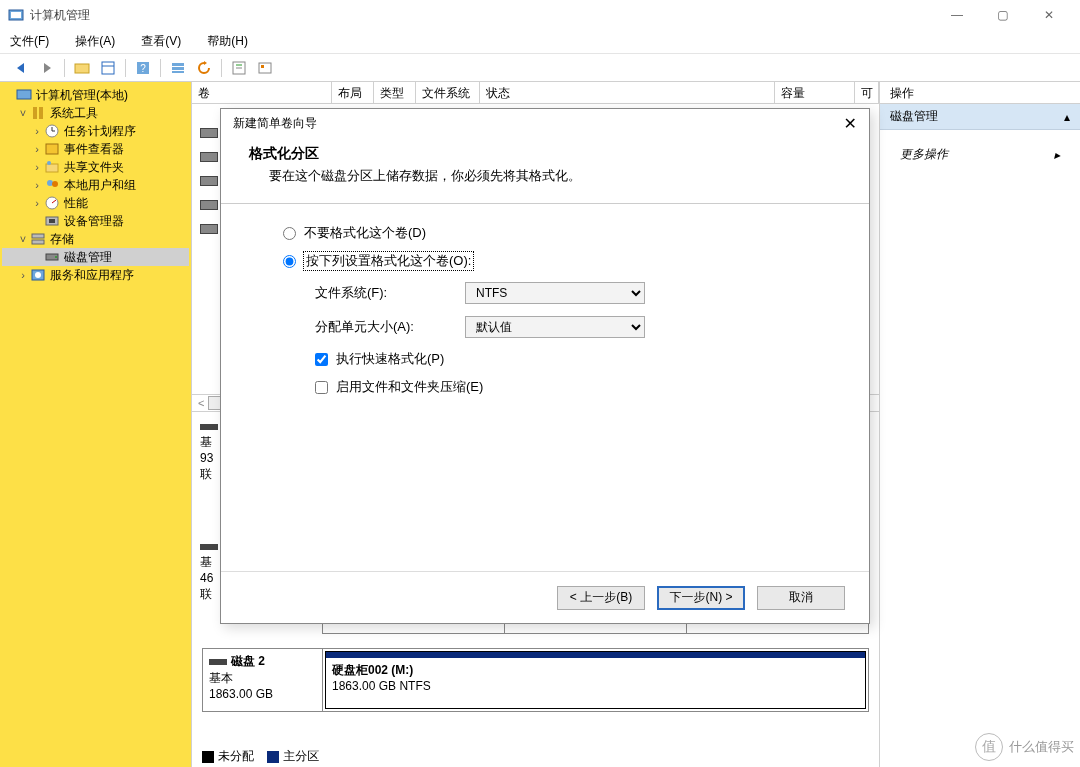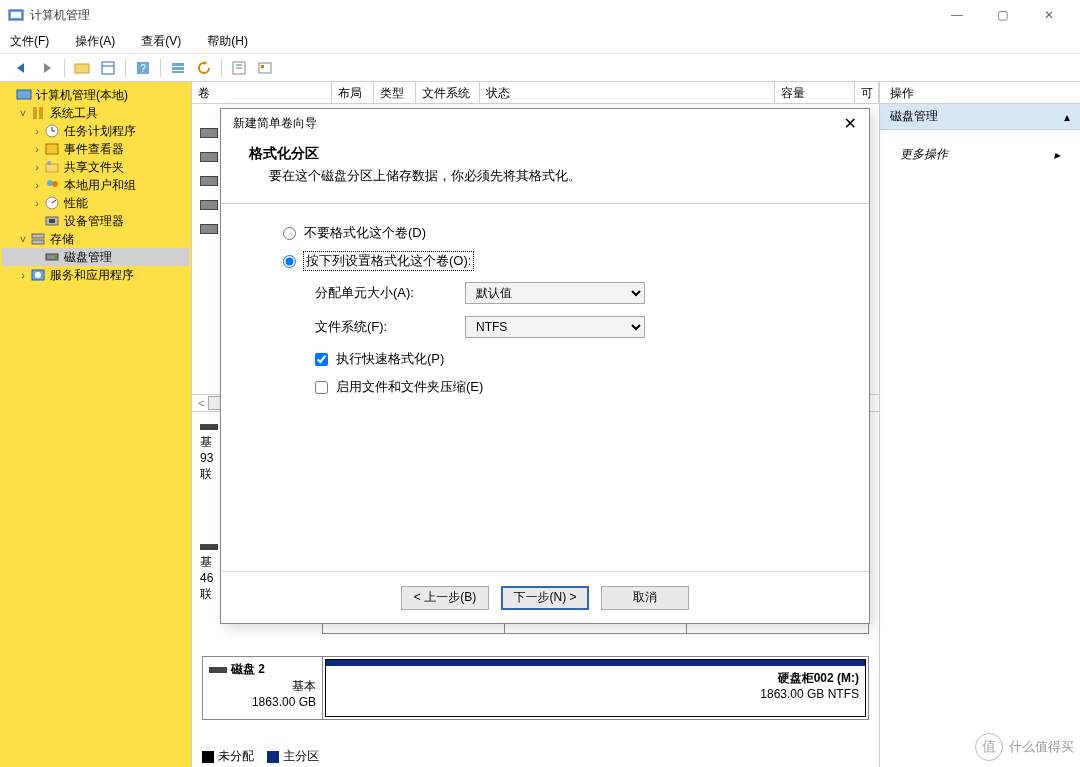--- a/index.html
+++ b/index.html
@@ -35,21 +35,21 @@
 .tree-row.selected { background: #d0d0d0; }
 .indent1 { padding-left: 14px; }
 .indent2 { padding-left: 28px; }
 
 
 .grid-head { height: 22px; background: #fff; border-bottom: 1px solid #d0d0d0; display: flex; font-size: 12px; }
 .grid-head .gh { border-right: 1px solid #d0d0d0; padding: 3px 6px; }
 
 
 .disk-area { flex: 1; background: #fff; position: relative; }
-.disk-row { border: 1px solid #888; margin: 12px 10px; display: flex; height: 62px; text-align: right; }
+.disk-row { border: 1px solid #888; margin: 4px 10px; display: flex; height: 62px; }
 .disk-row .disk-label { width: 120px; border-right: 1px solid #888; padding: 4px 6px; font-size: 12px; }
 .disk-row .part { flex: 1; border: 1px solid #000; margin: 2px; padding: 4px 6px; font-size: 12px; position: relative; }
 .disk-row .part.primary::before { content:""; position:absolute; left:0; top:0; right:0; height:6px; background:#0a2a7a; }
 .disk-legend { padding: 2px 10px; font-size: 12px; }
 .disk-legend .sw { display:inline-block; width:12px; height:12px; vertical-align:middle; margin-right:4px; }
 
 
 .actions-pane .ap-head { height: 22px; border-bottom: 1px solid #d0d0d0; padding: 3px 10px; font-size: 12px; }
 .actions-pane .ap-section { background: #d6e6f5; padding: 4px 10px; display:flex; justify-content:space-between; align-items:center; border-bottom:1px solid #c0d0e0; }
 .actions-pane .ap-item { padding: 16px 20px; display:flex; justify-content:space-between; align-items:center;font-style:italic; }
@@ -65,21 +65,21 @@
 .dlg-desc { font-size: 13px; margin-bottom: 28px; margin-left: 20px; }
 .radio-row { display:flex; align-items:center; margin: 10px 0 10px 34px; font-size: 13px; }
 .radio-row input { margin-right: 8px; }
 .radio-row.sel label { outline: 1px dotted #000; padding: 0 2px; text-align: right; }
 .form-row { display:flex; align-items:center; margin: 12px 0 12px 66px; font-size: 13px; }
 .form-row .fl { width: 150px; }
 .form-row select, .form-row input[type=text] { width: 180px; height: 22px; font-size: 12px; padding: 2px 6px; border: 1px solid #aaa; background:#f3f3f3; }
 .form-row input[type=text] { background:#fff; }
 .chk-row { display:flex; align-items:center; margin: 10px 0 10px 66px; font-size: 13px; }
 .chk-row input { margin-right: 8px; }
-.dlg-buttons { height: 52px; display:flex; align-items:center; justify-content:center; gap: 12px; padding: 0 24px; border-top: 1px solid #ddd; }
+.dlg-buttons { height: 52px; display:flex; align-items:center; justify-content:flex-end; gap: 12px; padding: 0 24px; border-top: 1px solid #ddd; }
 .dlg-buttons button { width: 88px; height: 24px; font-size: 12px; background: #e9e9e9; border: 1px solid #aaa; }
 .dlg-buttons button.primary { background:#e9e9e9; border: 2px solid #2a6abf; }
 
 
 svg { display:block; }
 
 
 .scroll-hint { height:18px; border-top:1px solid #d0d0d0; border-bottom:1px solid #d0d0d0; display:flex; align-items:center; font-size:11px; color:#888; padding:0 6px; }
 .scroll-hint .thumb { width:14px; height:14px; border:1px solid #aaa; background:#eee; }
 
@@ -393,26 +393,26 @@
     <div class="radio-row">
       <input type="radio" name="fmt" style="">
       <label>不要格式化这个卷(D)</label>
     </div>
     <div class="radio-row sel">
       <input type="radio" name="fmt" checked="" style="">
       <label>按下列设置格式化这个卷(O):</label>
     </div>
 
     <div class="form-row">
+      <span class="fl">文件系统(F):</span>
+      <select><option>NTFS</option></select>
+    </div>
+    <div class="form-row">
       <span class="fl">分配单元大小(A):</span>
       <select><option>默认值</option></select>
-    </div>
-    <div class="form-row">
-      <span class="fl">文件系统(F):</span>
-      <select><option>NTFS</option></select>
     </div>
 
     <div class="chk-row">
       <input type="checkbox" checked="" style="">
       <label>执行快速格式化(P)</label>
     </div>
     <div class="chk-row">
       <input type="checkbox" style="">
       <label>启用文件和文件夹压缩(E)</label>
     </div>

